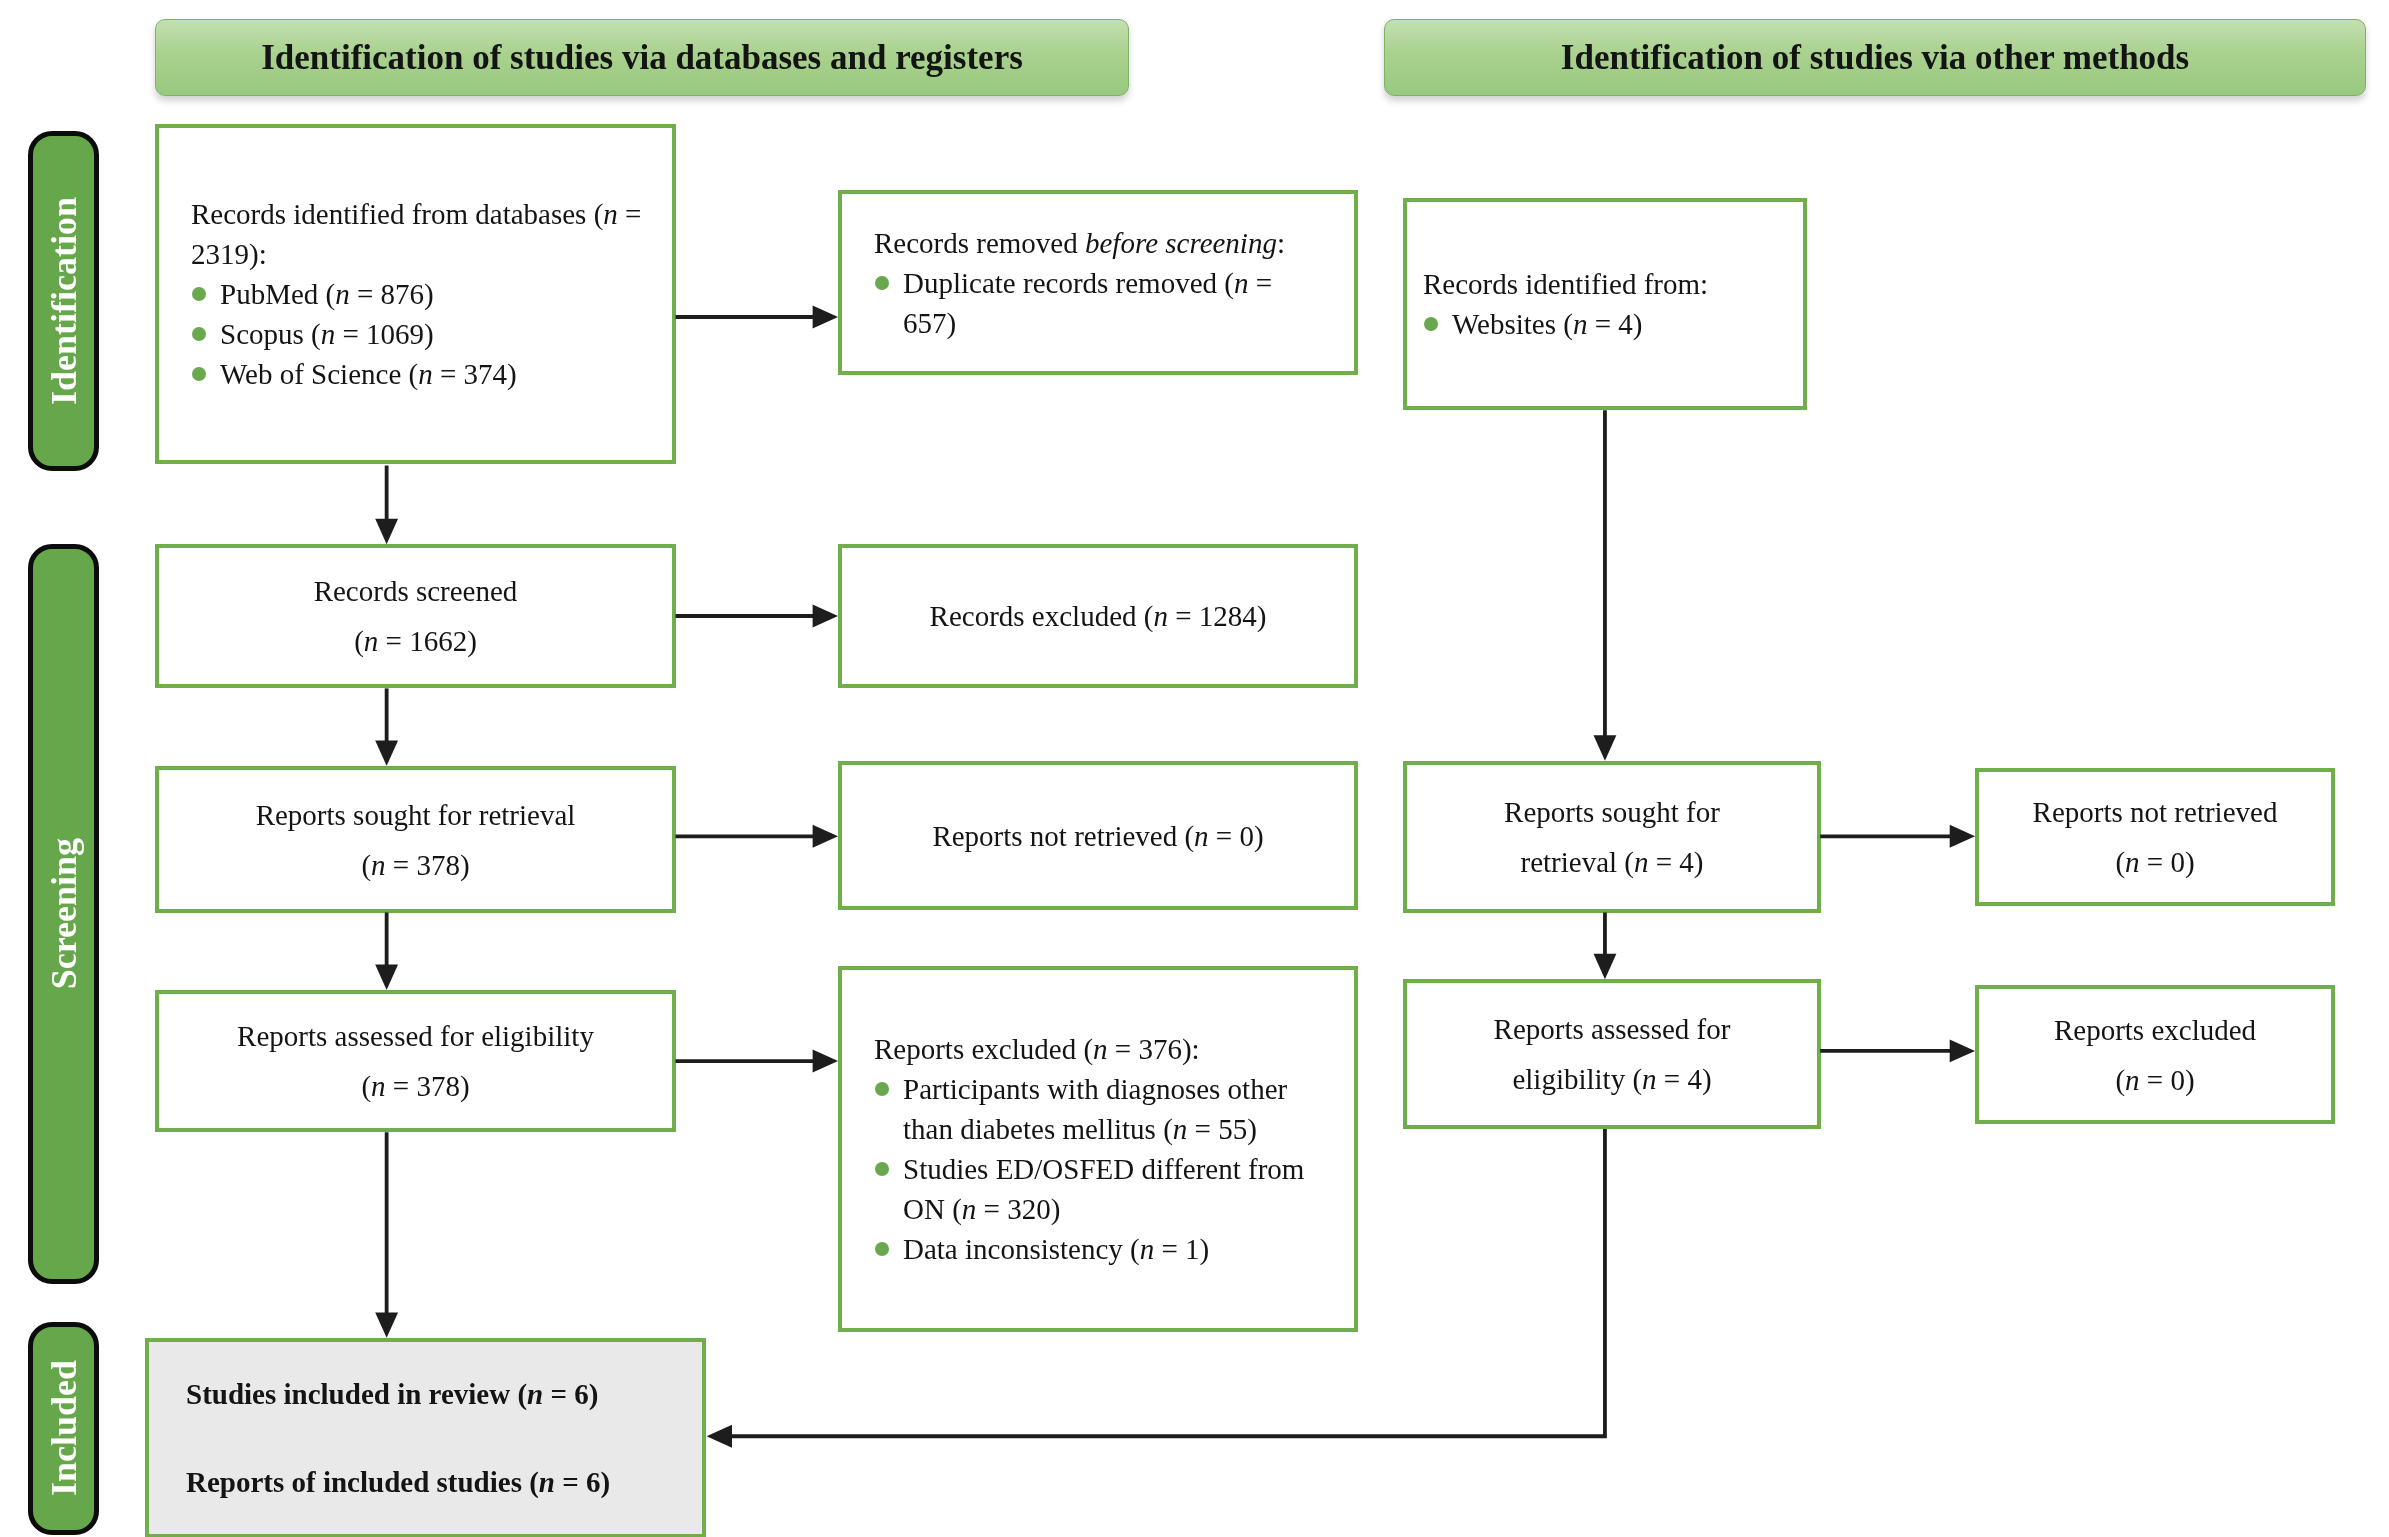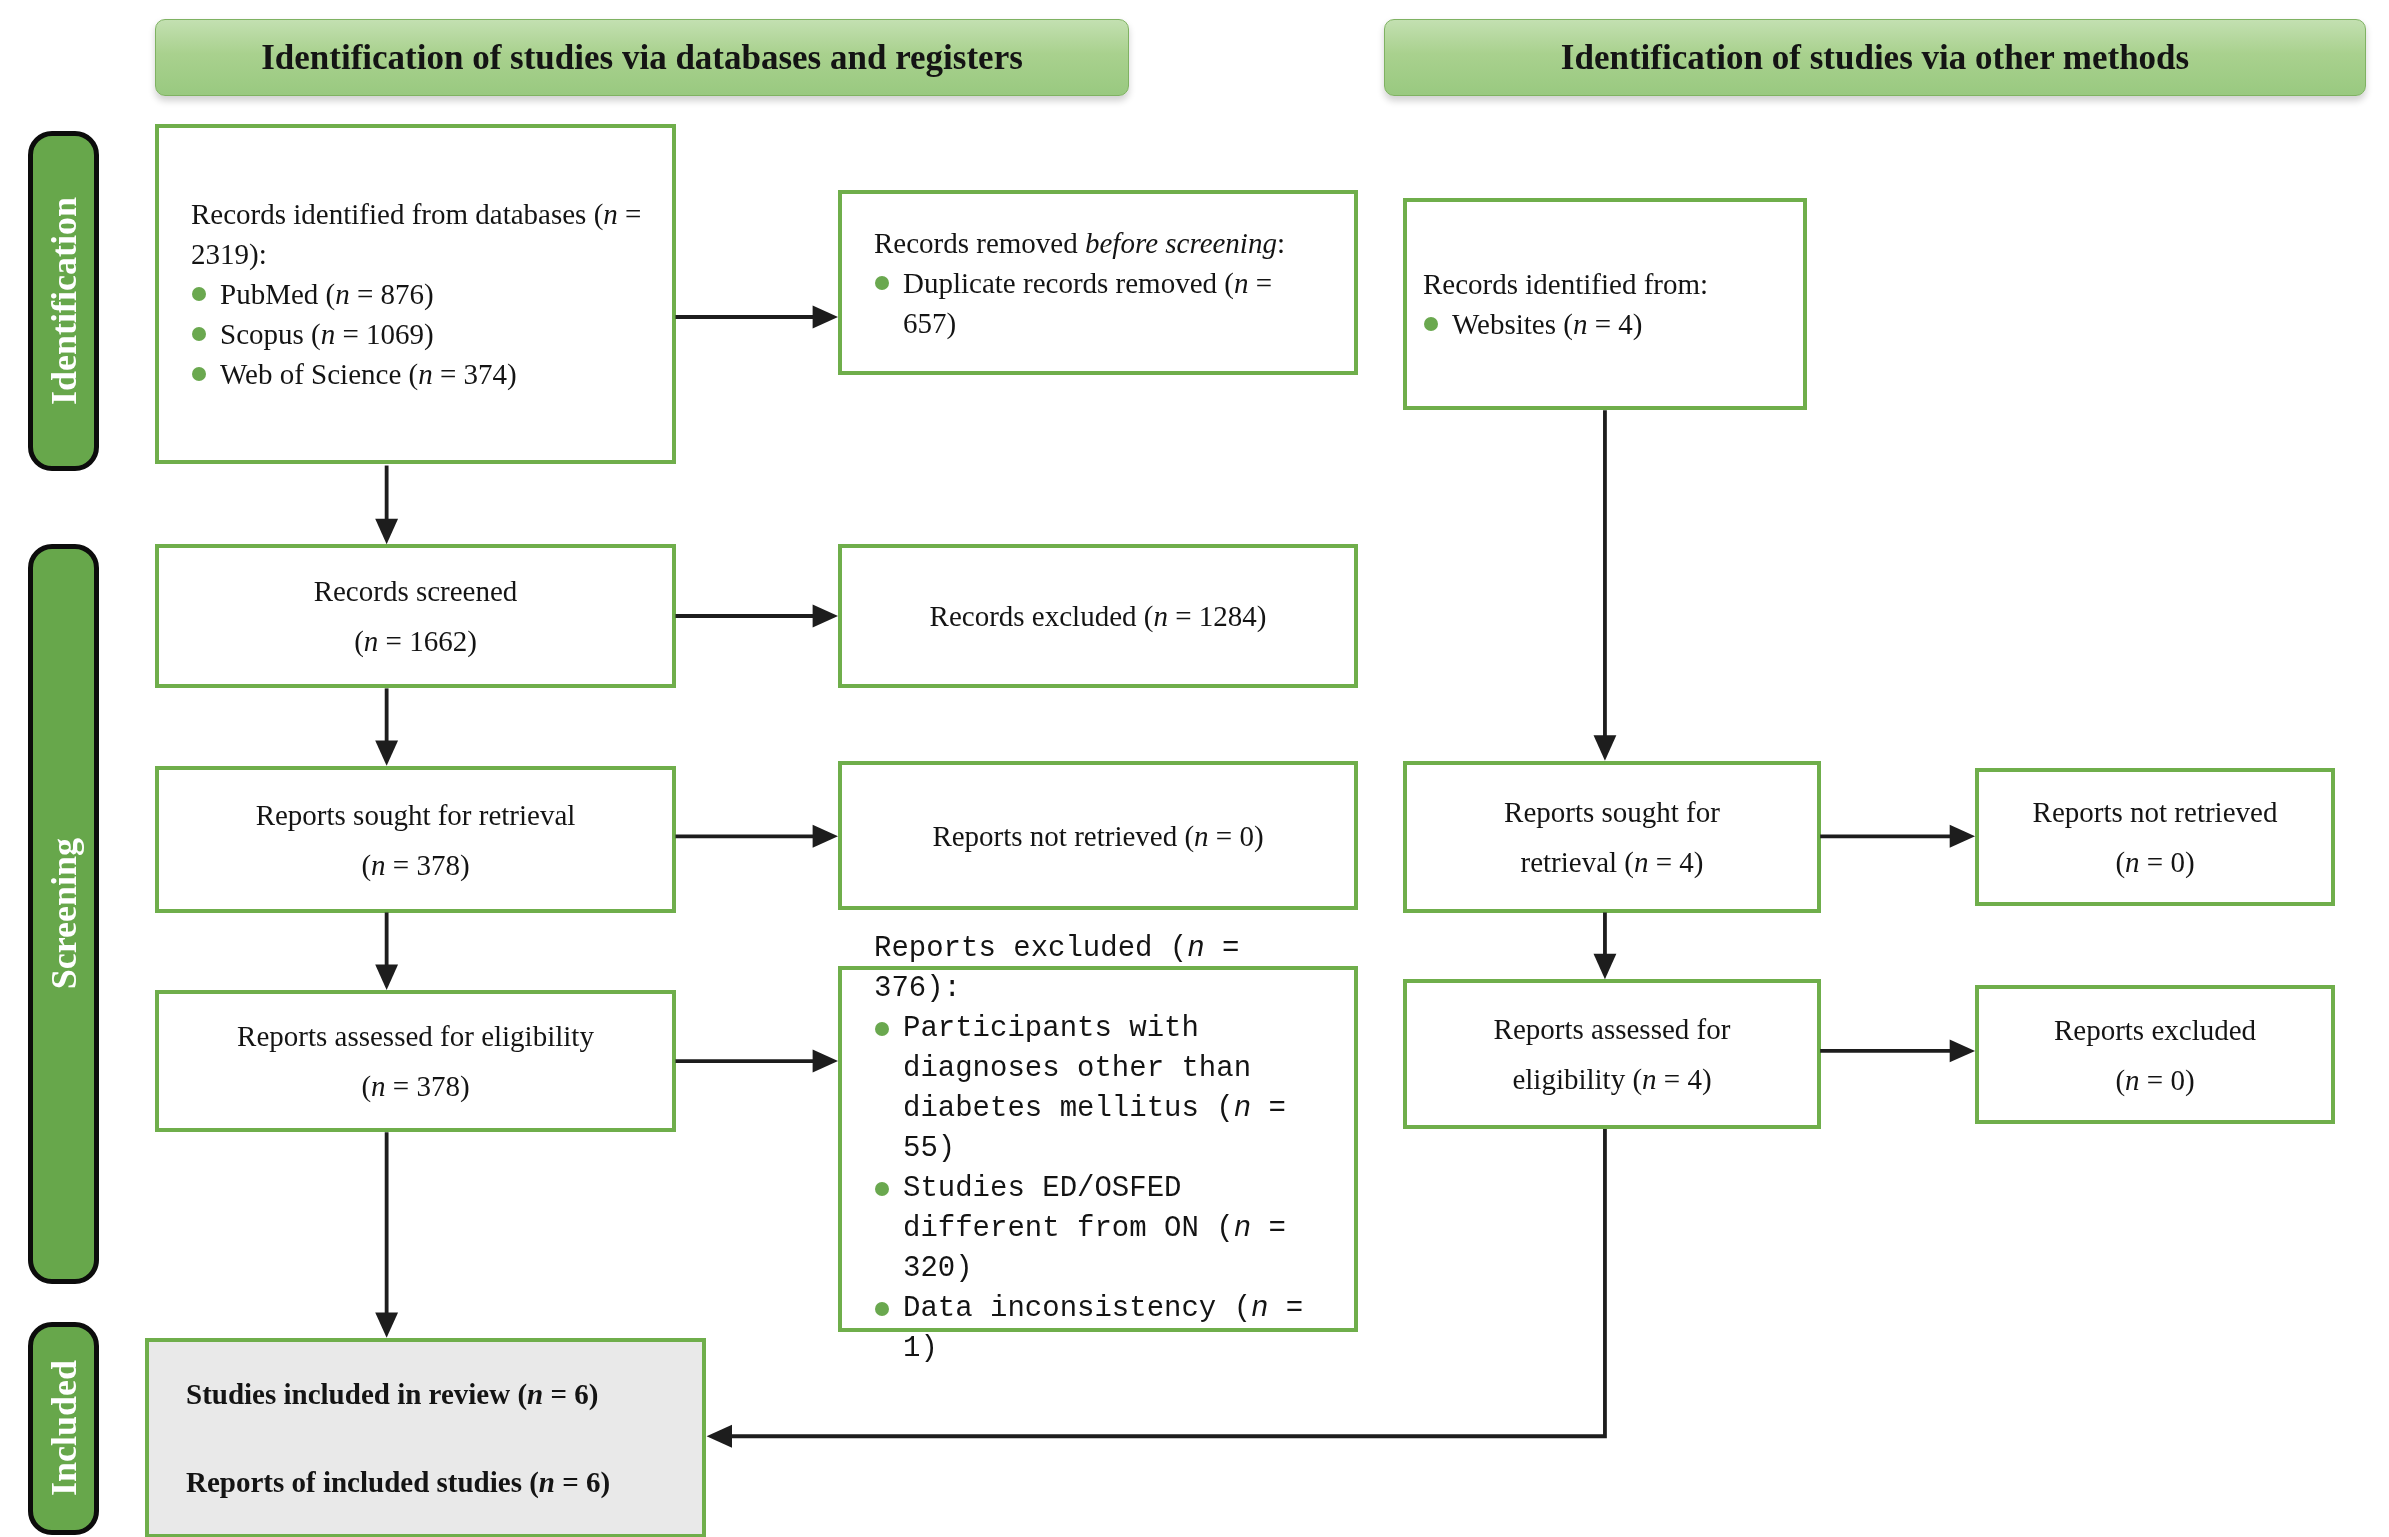--- a/index.html
+++ b/index.html
@@ -163,21 +163,21 @@
 <div class="box centered" style="left: 1975px; top: 768px; width: 360px; height: 138px; border-color: rgb(111, 174, 75);">
     <div class="ln"><span>Reports not retrieved</span></div>
     <div class="ln"><span>(</span><span class="it">n</span><span> = 0)</span></div>
   </div>
 
 <div class="box centered" style="left: 155px; top: 990px; width: 521px; height: 142px; border-color: rgb(111, 174, 75);">
     <div class="ln"><span>Reports assessed for eligibility</span></div>
     <div class="ln"><span>(</span><span class="it">n</span><span> = 378)</span></div>
   </div>
 
-<div class="box bulleted" style="left: 838px; top: 966px; width: 520px; height: 366px; border-color: rgb(111, 174, 75); font-family: Liberation Mono, monospace;">
+<div class="box bulleted" style="left: 838px; top: 966px; width: 520px; height: 366px; border-color: rgb(111, 174, 75);">
   <div class="title"><span>Reports excluded (</span><span class="it">n</span><span> = 376):</span></div>
   <div>
       <div class="bullet"><span class="dot" style="background: rgb(106, 168, 79);"></span><span><span>Participants with diagnoses other than diabetes mellitus (</span><span class="it">n</span><span> = 55)</span></span></div>
       <div class="bullet"><span class="dot" style="background: rgb(106, 168, 79);"></span><span><span>Studies ED/OSFED different from ON (</span><span class="it">n</span><span> = 320)</span></span></div>
       <div class="bullet"><span class="dot" style="background: rgb(106, 168, 79);"></span><span><span>Data inconsistency (</span><span class="it">n</span><span> = 1)</span></span></div>
     </div>
 </div>
 
 <div class="box centered" style="left: 1403px; top: 979px; width: 418px; height: 150px; border-color: rgb(111, 174, 75);">
     <div class="ln"><span>Reports assessed for</span></div>

